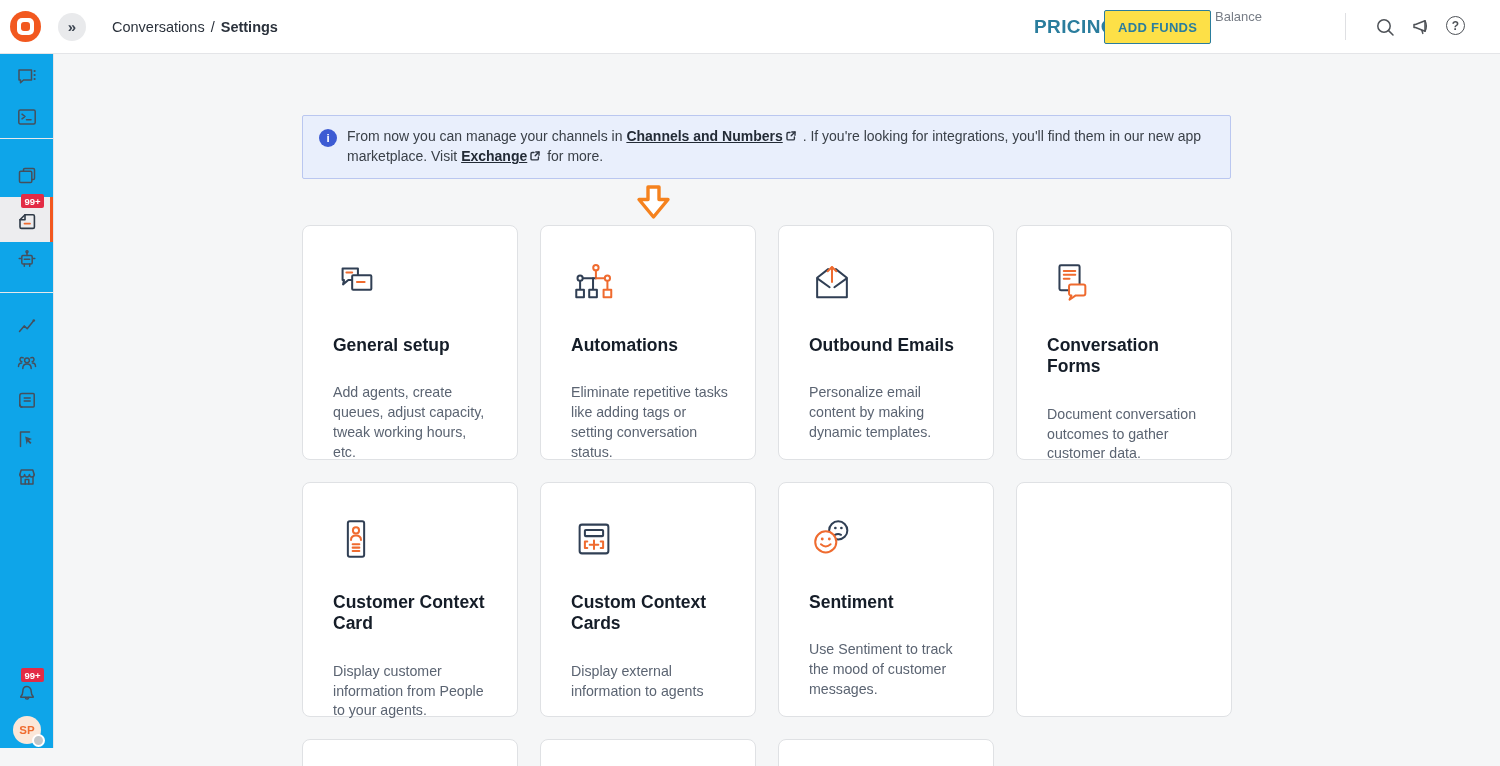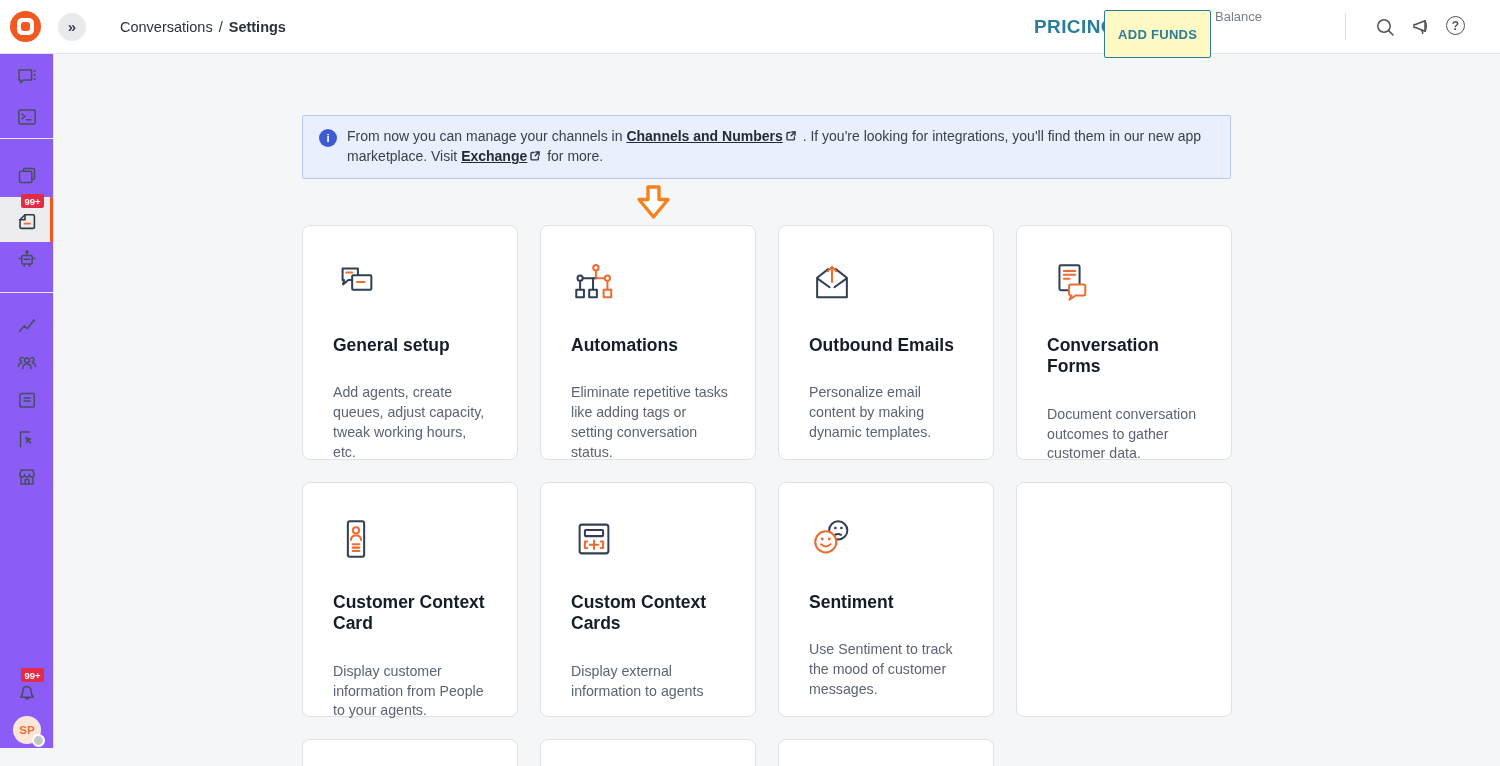--- a/index.html
+++ b/index.html
@@ -3,31 +3,31 @@
 <meta charset="utf-8">
 <style>
   html,body{margin:0;padding:0}
   body{width:1500px;height:766px;overflow:hidden;background:#f5f6f7;font-family:"Liberation Sans",sans-serif;position:relative;}
   
   .topbar{position:absolute;top:0;left:0;width:1500px;height:53px;background:#fff;border-bottom:1px solid #e4e5e8;z-index:5}
   .logo{position:absolute;left:10px;top:11px;width:31px;height:31px;border-radius:50%;background:#f2581f;display:flex;align-items:center;justify-content:center}
   .logo-mid{width:17px;height:17px;border-radius:5px;background:#fff;display:flex;align-items:center;justify-content:center}
   .logo-core{width:9px;height:9px;border-radius:3px;background:#f2581f}
   .collapse-btn{position:absolute;left:58px;top:13px;width:28px;height:28px;border-radius:50%;background:#e9eaec;border:none;color:#3c4551;font-size:15px;font-weight:700;display:flex;align-items:center;justify-content:center;cursor:pointer;font-family:inherit;padding:0 0 2px 0}
-  .breadcrumb{position:absolute;left:120px;top:0;height:53px;display:flex;align-items:center;gap:6px;font-size:14.5px;color:#2b323c}
+  .breadcrumb{position:absolute;left:112px;top:0;height:53px;display:flex;align-items:center;gap:6px;font-size:14.5px;color:#2b323c}
   .breadcrumb .current{font-weight:700}
   .pricing{position:absolute;left:1034px;top:0;height:53px;display:flex;align-items:center;font-size:19px;font-weight:700;color:#2a7d9d;letter-spacing:.4px;cursor:pointer;text-decoration:none}
-  .add-funds{position:absolute;left:1104px;top:10px;height:48px;padding:0 13px;background:#fef9c3;border:1px solid #2a7d9d;border-radius:2px;color:#2a7d9d;font-size:13px;font-weight:700;letter-spacing:.3px;font-family:inherit;cursor:pointer}
+  .add-funds{position:absolute;left:1104px;top:10px;height:34px;padding:0 13px;background:#fde047;border:1px solid #2a7d9d;border-radius:2px;color:#2a7d9d;font-size:13px;font-weight:700;letter-spacing:.3px;font-family:inherit;cursor:pointer}
   .balance{position:absolute;left:1215px;top:9px;font-size:13px;color:#777d86}
   .vdivider{position:absolute;left:1345px;top:13px;width:1px;height:27px;background:#dfe0e3}
   .icon-btn{position:absolute;top:15px;width:24px;height:24px;cursor:pointer;background:none;border:none;padding:0}
   .icon-btn svg{width:24px;height:24px;stroke:#4e5257;fill:none;stroke-width:1.5;stroke-linecap:round;stroke-linejoin:round}
   .help-btn{position:absolute;left:1446px;top:16px;width:19px;height:19px;border:1.7px solid #4e5257;border-radius:50%;background:none;color:#4e5257;font-size:12px;font-weight:700;display:flex;align-items:center;justify-content:center;cursor:pointer;font-family:inherit;padding:0}
   
-  .sidebar{position:absolute;top:53px;left:0;width:53px;bottom:18px;background:#8b5cf6;border-right:1px solid #e4e5e8;z-index:4}
+  .sidebar{position:absolute;top:53px;left:0;width:53px;bottom:18px;background:#0ea5e9;border-right:1px solid #e4e5e8;z-index:4}
   .s-item{position:absolute;left:0;width:53px;height:40px;display:flex;align-items:center;justify-content:center;cursor:pointer}
   .s-item svg{width:24px;height:24px;stroke:#454f5c;fill:none;stroke-width:1.5;stroke-linecap:round;stroke-linejoin:round}
   .s-div{position:absolute;left:0;width:53px;height:1px;background:#e7e8ea}
   .s-active{position:absolute;left:0;top:144px;width:53px;height:45px;background:#ededef}
   .s-active-bar{position:absolute;right:0;top:144px;width:3px;height:45px;background:#f2581f}
   .badge{position:absolute;background:#e32b45;color:#fff;font-size:9.5px;font-weight:700;padding:1.5px 3.5px;border-radius:2px;line-height:1.2;z-index:6}
   .badge.inbox{left:21px;top:141px}
   .badge.bell{left:21px;top:615px}
   .avatar{position:absolute;left:13px;top:663px;width:28px;height:28px;border-radius:50%;background:#fbe7d9;color:#ef6c30;font-size:11.5px;font-weight:700;display:flex;align-items:center;justify-content:center;cursor:pointer}
   .status-dot{position:absolute;left:32px;top:681px;width:9px;height:9px;border-radius:50%;background:#c4c6c8;border:2px solid #fff}

